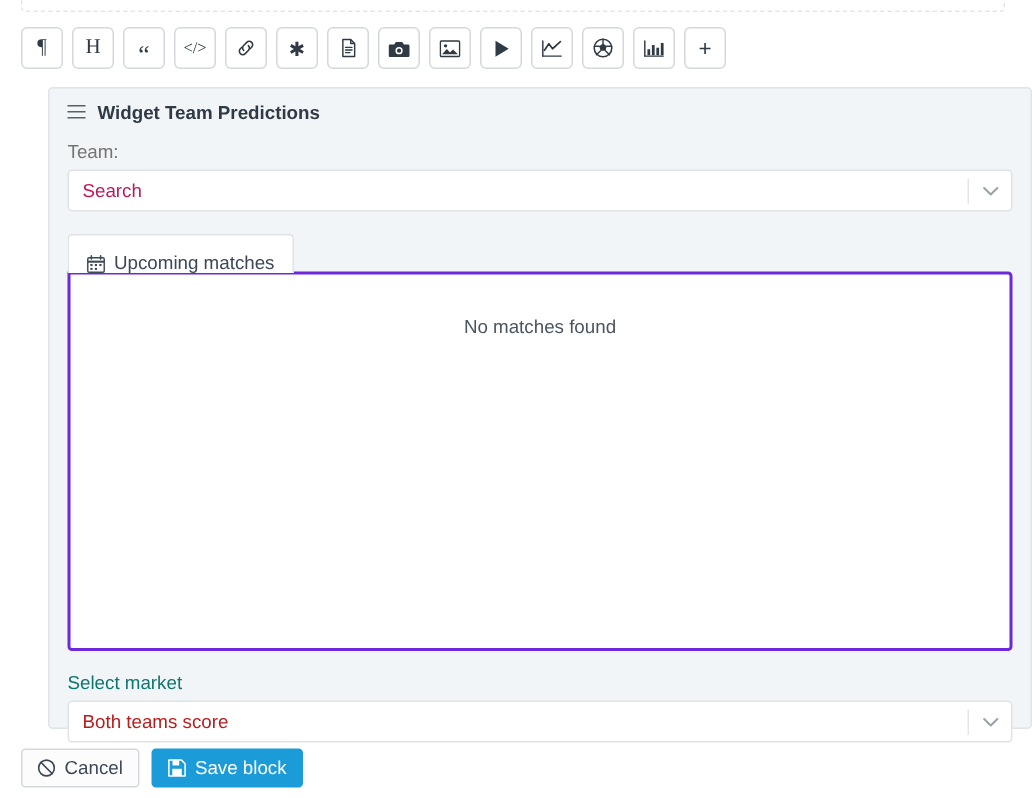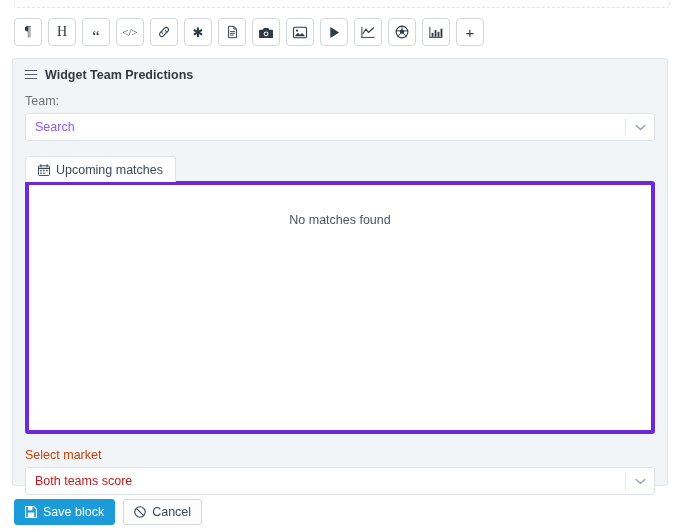--- a/index.html
+++ b/index.html
@@ -57,21 +57,21 @@
   .tool-btn svg { display: block; }
   .tool-btn .glyph {
     font-family: "Liberation Serif", serif;
     font-size: 14px;
     line-height: 1;
   }
 
   
   .widget-panel {
     position: absolute;
-    left: 12px;
+    left: 32px;
     top: 58px;
     width: 656px;
     height: 428px;
     background: #f2f5f7;
     border: 1px solid #e0e4e8;
     border-radius: 3px;
     box-sizing: border-box;
     padding: 0;
   }
   .widget-header {
@@ -118,21 +118,21 @@
     box-sizing: border-box;
     cursor: pointer;
   }
   .select2 .s2-text {
     flex: 1;
     padding: 0 9px;
     font-size: 12.5px;
     white-space: nowrap;
     overflow: hidden;
   }
-  .select2 .s2-text.placeholder { color: #8b5cf6; }
+  .select2 .s2-text.placeholder { color: #be185d; }
   .select2 .s2-text.value { color: #b91c1c; }
   .select2 .s2-sep {
     width: 1px;
     height: 17px;
     background: #e3e7ea;
   }
   .select2 .s2-arrow {
     width: 28px;
     display: flex;
     align-items: center;
@@ -147,54 +147,54 @@
   .tab-strip {
     display: flex;
     align-items: flex-end;
     height: 26px;
     position: relative;
     z-index: 2;
   }
   .tab {
     height: 26px;
     display: flex;
-    align-items: center;
+    align-items: flex-end;
     gap: 6px;
     padding: 0 12px;
     font-size: 12.5px;
     color: #3c4858;
     border: 1px solid #dfe3e7;
     border-bottom: none;
     border-radius: 3px 3px 0 0;
     background: #ffffff;
     box-sizing: border-box;
     cursor: pointer;
     position: relative;
     top: 1px;
   }
   .tab-panel {
-    border: 4px solid #6d28d9;
+    border: 2px solid #6d28d9;
     background: #ffffff;
     height: 253px;
     box-sizing: border-box;
     position: relative;
     z-index: 1;
     border-radius: 0 3px 3px 3px;
   }
   .empty-msg {
     text-align: center;
     font-size: 12.5px;
     color: #4a5560;
     padding-top: 28px;
   }
 
   
   .market-label {
     font-size: 12.5px;
-    color: #c2410c;
+    color: #0f766e;
     padding: 14px 12px 5px 12px;
   }
 
   
   .actions {
     position: absolute;
     left: 14px;
     top: 499px;
     display: flex;
     gap: 8px;
@@ -372,29 +372,29 @@
     <span class="s2-sep"></span>
     <span class="s2-arrow">
       <svg width="11" height="7" viewBox="0 0 12 8">
         <path d="M1 1.6 L6 6.4 L11 1.6" fill="none" stroke="#9aa2aa" stroke-width="1.6" stroke-linecap="round" stroke-linejoin="round"></path>
       </svg>
     </span>
   </div>
 </div>
 
 <div class="actions">
+  <button class="btn btn-default">
+    <svg width="12" height="12" viewBox="0 0 14 14">
+      <circle cx="7" cy="7" r="6.1" fill="none" stroke="#3c4858" stroke-width="1.3"></circle>
+      <path d="M2.7 2.7 L11.3 11.3" stroke="#3c4858" stroke-width="1.3" stroke-linecap="round"></path>
+    </svg>
+    <span>Cancel</span>
+  </button>
+
   <button class="btn btn-primary">
     <svg width="12" height="12" viewBox="0 0 14 14">
       <path d="M0.7 0.7h9.6l3 3v9.6H0.7z" fill="none" stroke="#ffffff" stroke-width="1.2" stroke-linejoin="round"></path>
       <rect x="3.5" y="0.9" width="5.2" height="4.1" fill="#ffffff"></rect>
       <rect x="3.3" y="7.6" width="7.4" height="5.6" fill="#ffffff"></rect>
     </svg>
     <span>Save block</span>
   </button>
-
-  <button class="btn btn-default">
-    <svg width="12" height="12" viewBox="0 0 14 14">
-      <circle cx="7" cy="7" r="6.1" fill="none" stroke="#3c4858" stroke-width="1.3"></circle>
-      <path d="M2.7 2.7 L11.3 11.3" stroke="#3c4858" stroke-width="1.3" stroke-linecap="round"></path>
-    </svg>
-    <span>Cancel</span>
-  </button>
 </div>
 
 </body></html>

